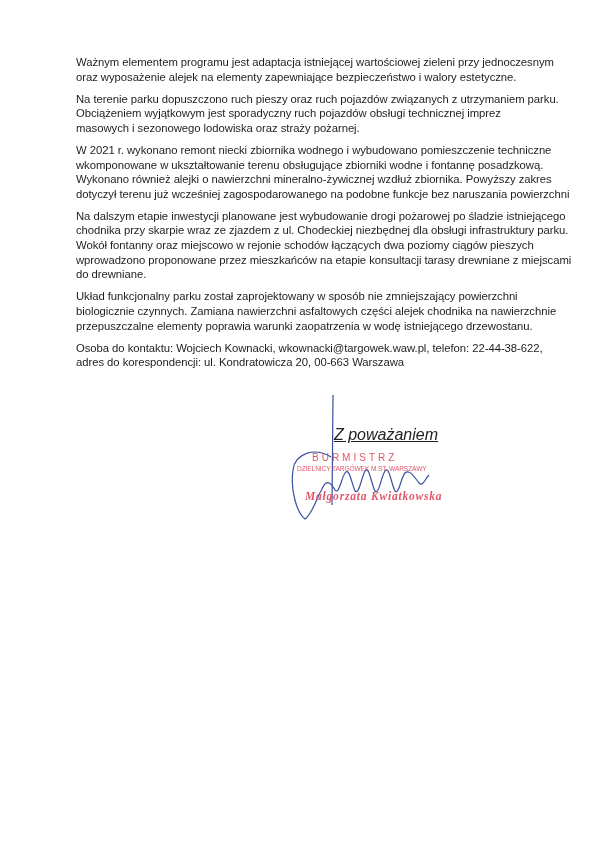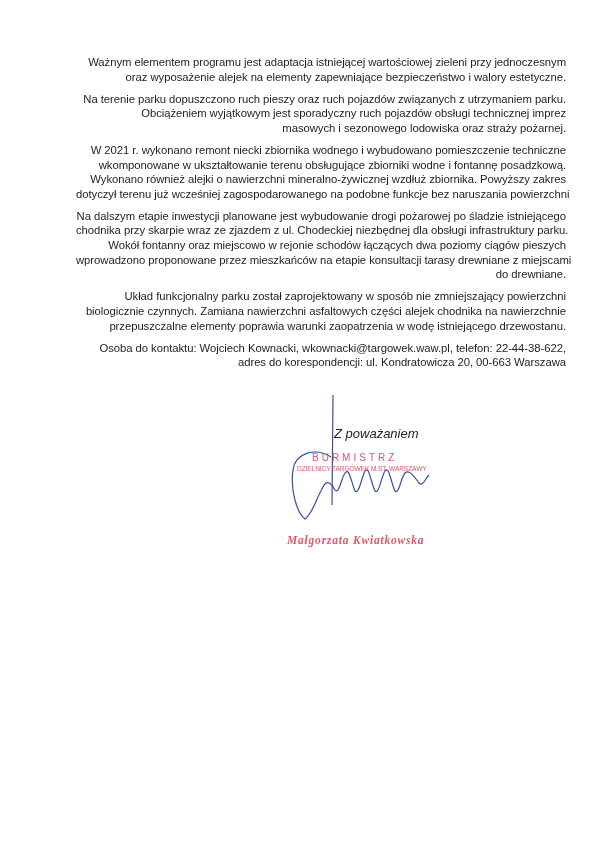--- a/index.html
+++ b/index.html
@@ -5,40 +5,40 @@
   html, body { margin: 0; padding: 0; background: #ffffff; }
   body { width: 600px; height: 859px; position: relative; overflow: hidden; }
   .page {
     position: absolute; left: 0; top: 0; width: 600px; height: 859px; background: #ffffff;
   }
   .content {
     position: absolute; left: 76px; top: 55px; width: 490px;
     font-family: "Liberation Sans", sans-serif; font-size: 11.3px; line-height: 14.6px;
     color: #1e1e1e; letter-spacing: -0.05px;
   }
-  .para { margin: 0 0 7.5px 0; text-align: right; }
+  .para { margin: 0 0 7.5px 0; }
   .line { display: block; white-space: nowrap; }
   .closing {
     position: absolute; left: 334px; top: 426px;
-    font-family: "Liberation Sans", sans-serif; font-style: italic; font-size: 13px; color: #222;
+    font-family: "Liberation Sans", sans-serif; font-style: italic; font-size: 16px; color: #222; text-decoration: underline;
   }
   .stamp-title {
     position: absolute; left: 312px; top: 452px;
     font-family: "Liberation Sans", sans-serif; font-size: 10px; letter-spacing: 3px;
     color: #e0566a;
   }
   .stamp-sub {
     position: absolute; left: 297px; top: 465px;
     font-family: "Liberation Sans", sans-serif; font-size: 6.6px; letter-spacing: -0.1px;
     color: #e0566a; white-space: nowrap;
   }
   .stamp-name {
-    position: absolute; left: 287px; top: 490px;
+    position: absolute; left: 305px; top: 490px;
     font-family: "Liberation Serif", serif; font-style: italic; font-weight: bold; font-size: 11.5px;
-    letter-spacing: 0.8px; color: #e0566a; white-space: nowrap; margin-top: 44px;
+    letter-spacing: 0.8px; color: #e0566a; white-space: nowrap;
   }
   .signature { position: absolute; left: 285px; top: 395px; width: 180px; height: 130px; }
 </style>
 </head>
 <body>
 
 <div class="page">
   <div class="content">
     <p class="para">
       <span class="line">Ważnym elementem programu jest adaptacja istniejącej wartościowej zieleni przy jednoczesnym</span>

